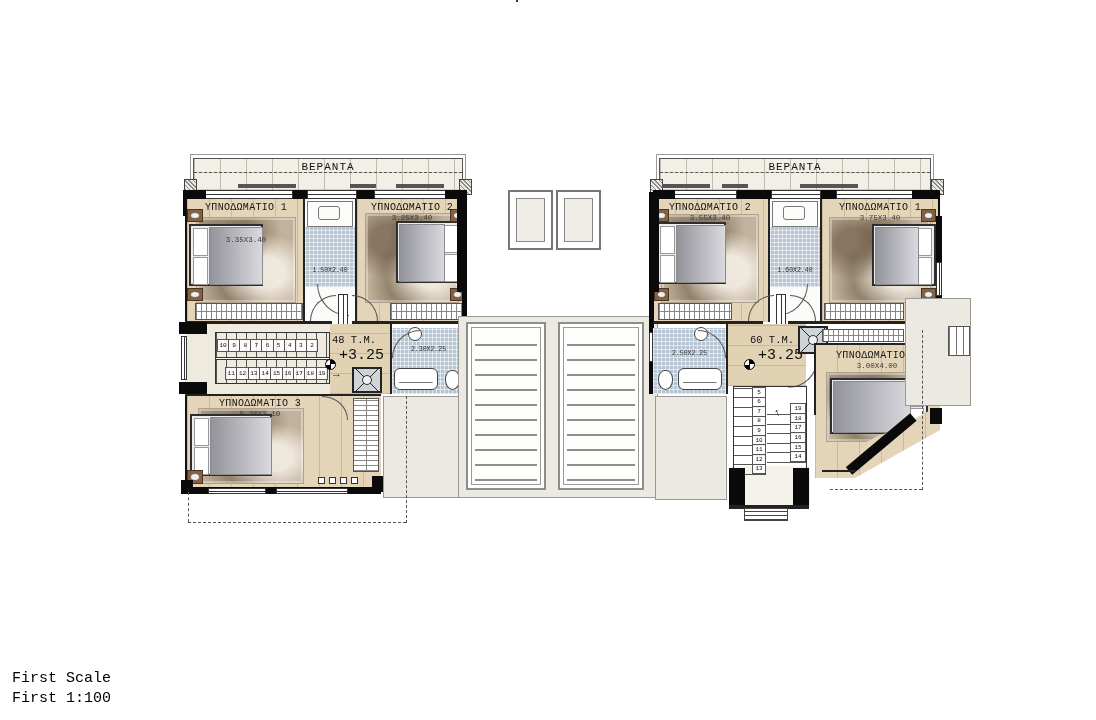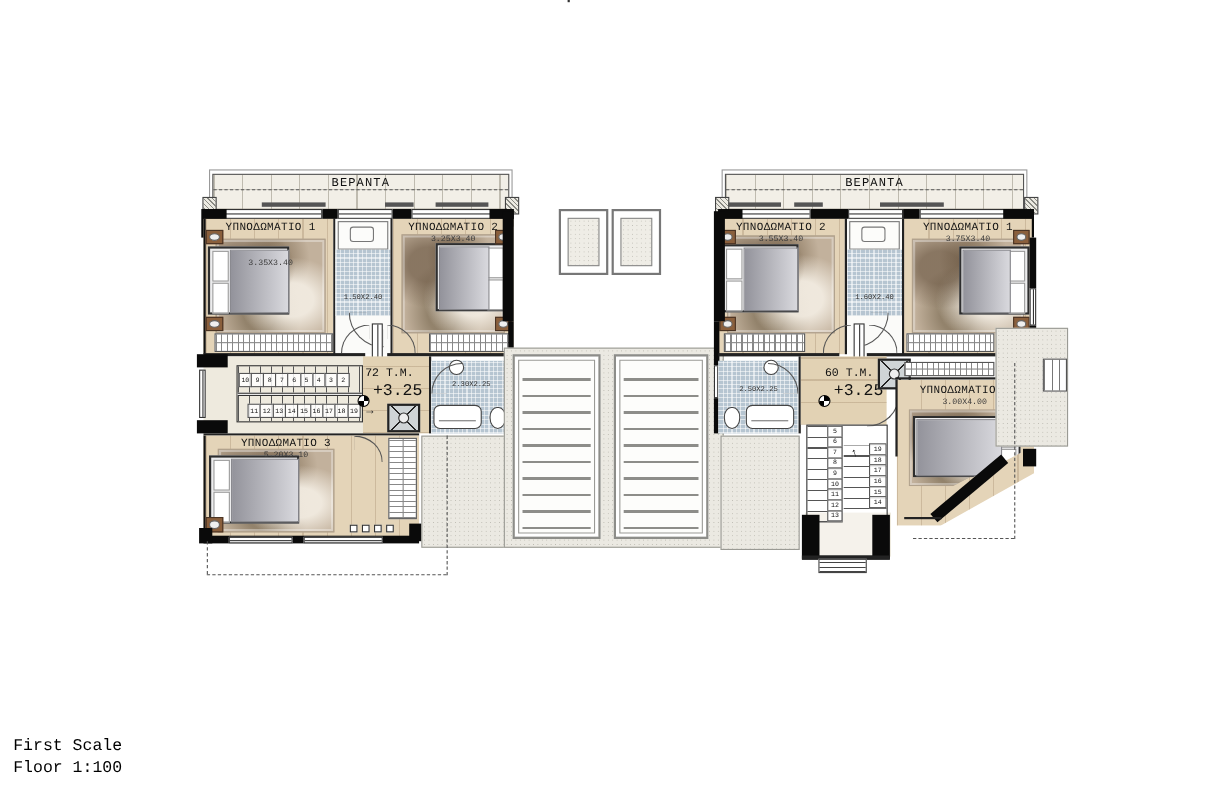--- a/index.html
+++ b/index.html
@@ -172,21 +172,21 @@
           <span class="cell">14</span>
           <span class="cell">15</span>
           <span class="cell">16</span>
           <span class="cell">17</span>
           <span class="cell">18</span>
           <span class="cell">19</span>
         </div>
     </div>
     <div class="abs arrow" style="left:333px;top:368px;">→</div>
 
-    <div class="abs arealbl" style="left:324px;top:334px;width:60px;">72 T.M.</div>
+    <div class="abs arealbl" style="left:324px;top:334px;width:60px;">48 T.M.</div>
     <div class="abs lvl" style="left:325px;top:359px;"></div>
     <div class="abs levellbl" style="left:339px;top:347px;">+3.25</div>
 
     <div class="abs shower" style="left:352px;top:367px;width:30px;height:26px;"></div>
 
     <div class="abs thinwall" style="left:390px;top:324px;width:2px;height:70px;"></div>
     <div class="abs tile" style="left:392px;top:328px;width:73px;height:66px;"></div>
     <div class="abs basin" style="left:408px;top:327px;width:14px;height:14px;"></div>
     <div class="abs bathdims" style="left:392px;top:346px;width:73px;">2.30X2.25</div>
     <div class="abs tub" style="left:394px;top:368px;width:44px;height:22px;"></div>
@@ -375,14 +375,14 @@
 
     <div class="abs terr" style="left:655px;top:396px;width:72px;height:104px;"></div>
     <div class="abs terr" style="left:905px;top:298px;width:66px;height:108px;"></div>
     <div class="abs colpanel" style="left:948px;top:326px;width:22px;height:30px;"></div>
 
     <div class="abs dashv" style="left:922px;top:330px;width:0;height:160px;"></div>
     <div class="abs dashh" style="left:830px;top:489px;width:92px;height:0;"></div>
   </div>
 
   <div class="abs titleblock" style="left:12px;top:670px;">First Scale</div>
-  <div class="abs titleblock" style="left:12px;top:690px;">Floor 1:100</div>
+  <div class="abs titleblock" style="left:12px;top:690px;">First 1:100</div>
 </div>
 
 </body></html>

